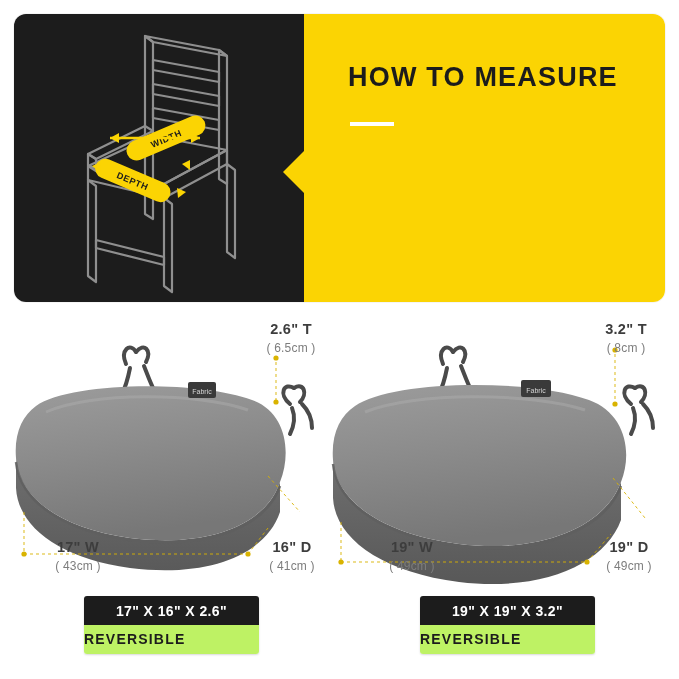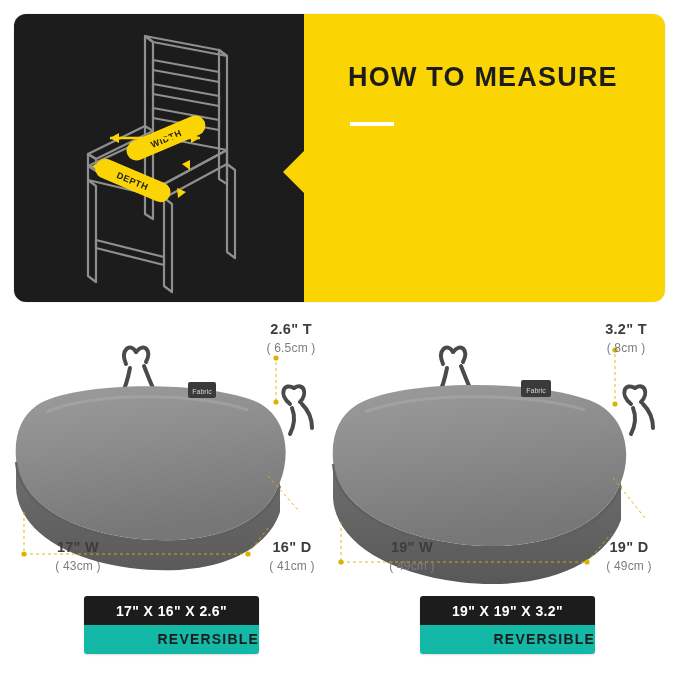--- a/index.html
+++ b/index.html
@@ -95,25 +95,25 @@
   .badge .top {
     background: #1c1c1c;
     color: #ffffff;
     font-size: 14px;
     font-weight: bold;
     text-align: center;
     padding: 7px 0 6px;
     letter-spacing: 0.4px;
   }
   .badge .bot {
-    background: #14b8a6;
+    background: #bef264;
     color: #1c1c1c;
     font-size: 14px;
     font-weight: bold;
-    text-align: right;
+    text-align: left;
     padding: 6px 0 7px;
     letter-spacing: 1.2px;
   }
   .badge-wrap { position:absolute; }
 </style>
 </head>
 <body>
 
 <div class="banner">
 

